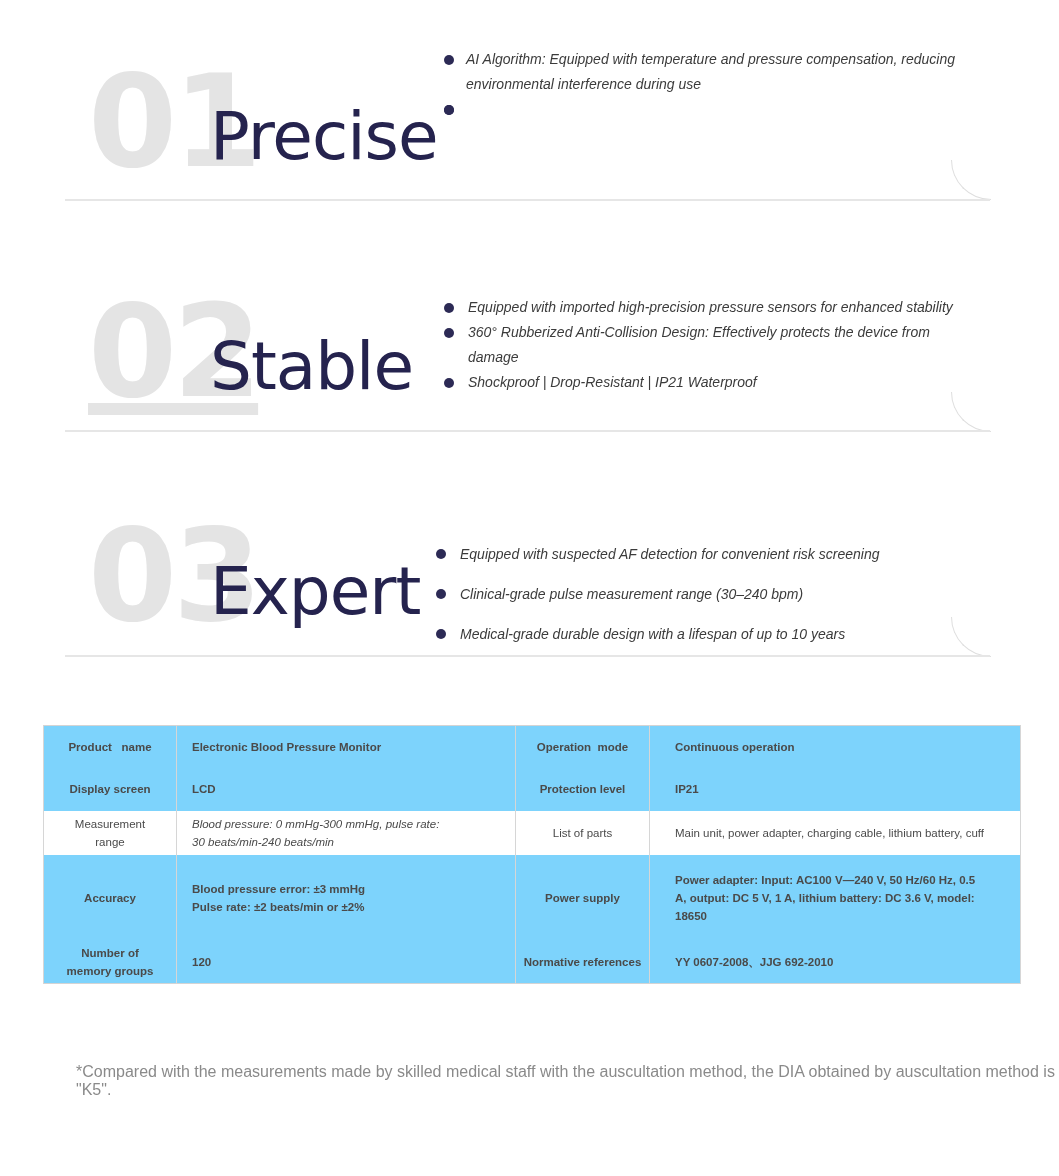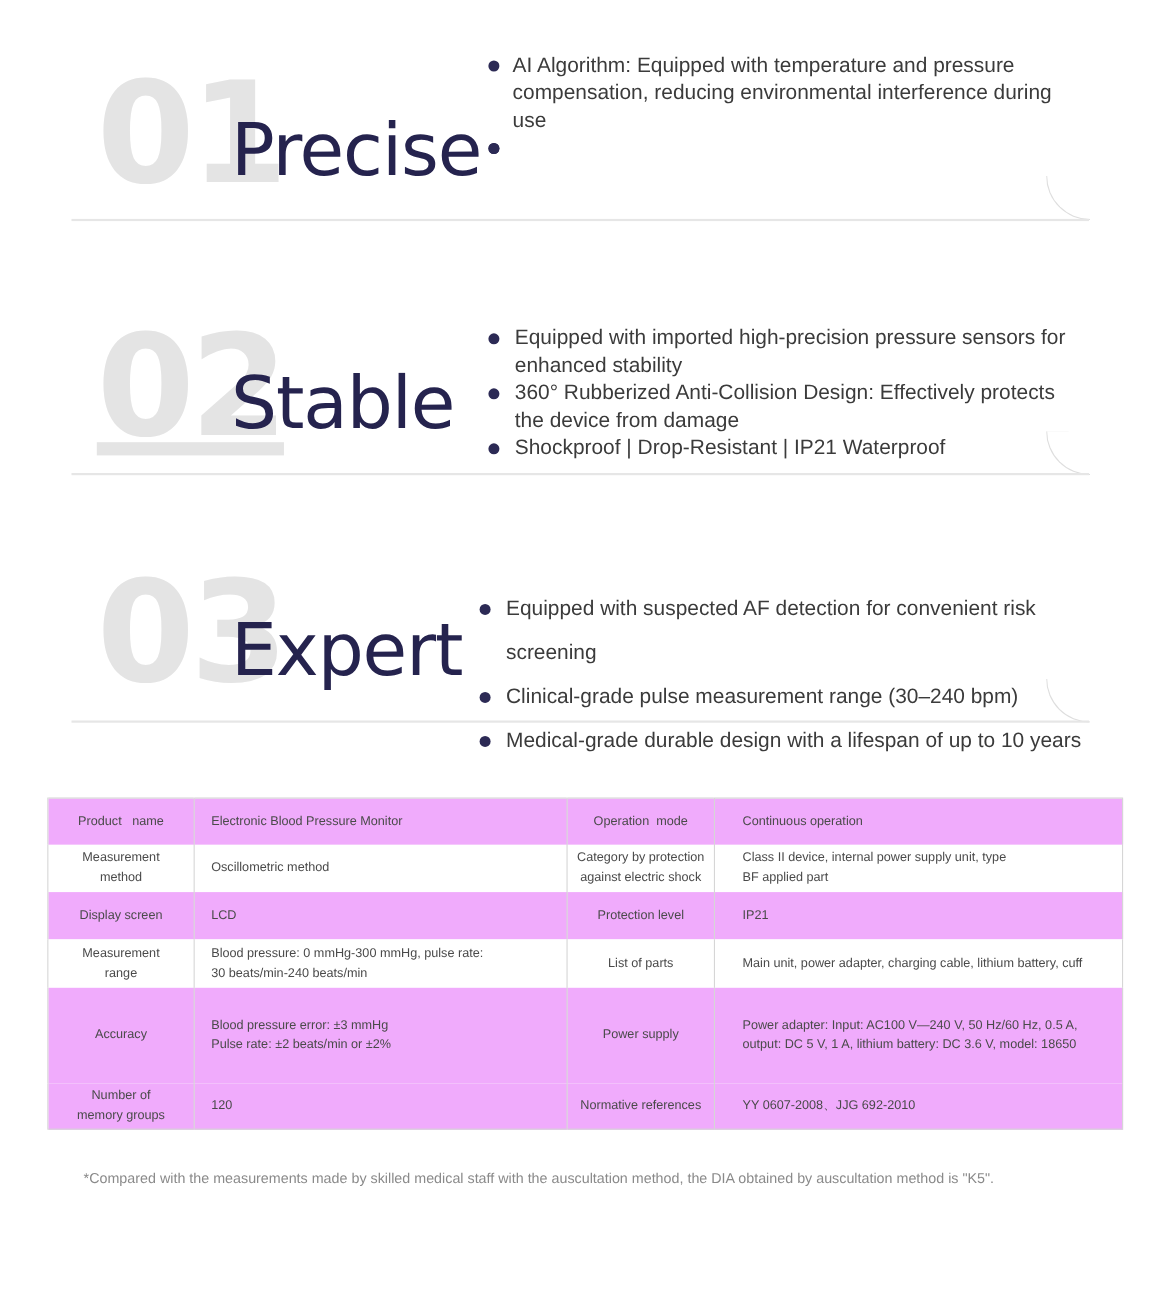--- a/index.html
+++ b/index.html
@@ -19,21 +19,21 @@
     }
     .feature .title {
       position: absolute; left: 210px;
       font-family: "DejaVu Sans", sans-serif; font-weight: normal;
       font-size: 66px; line-height: 1; color: #25234e;
       letter-spacing: -1px;
     }
     .feature .bullets {
       position: absolute; left: 444px; width: 548px;
       list-style: none; margin: 0; padding: 0;
-      font-size: 19px; color: #3b3b3b; line-height: 25px;
+      font-size: 14px; color: #3b3b3b; line-height: 25px; font-style: italic;
     }
     .feature .bullets li {
       position: relative; padding-left: 22px;
     }
     .feature .bullets li .dot {
       position: absolute; left: 0; top: 8px;
       width: 10px; height: 10px; border-radius: 50%; background: #2c2a55;
     }
     .feature .divider {
       position: absolute; left: 65px; width: 925px; height: 2px; background: #e6e6e6;
@@ -48,28 +48,28 @@
     .spec-table {
       position: absolute; left: 43px; top: 725px; width: 977px;
       border-collapse: collapse; table-layout: fixed;
       font-size: 11.5px; color: #4a4a4a;
       border: 1.5px solid #d4d4d4;
     }
     .spec-table td {
       border-left: 1.5px solid #d6d6d6; border-right: 1.5px solid #d6d6d6;
       padding: 0; line-height: 18px; vertical-align: middle;
     }
-    .spec-table tr.shade td { background: #f0abfc; }
+    .spec-table tr.shade td { background: #7dd3fc; font-weight: bold; }
     .spec-table tr.plain td { background: #ffffff; }
     .spec-table td.label { text-align: center; }
     .spec-table td.value { text-align: left; padding-left: 15px; margin-top: 19px; }
     .spec-table td.value2 { text-align: left; padding-left: 25px; }
     .footnote {
       position: absolute; left: 76px; top: 1063px;
-      font-size: 13px; color: #8a8a8a;
+      font-size: 16px; color: #8a8a8a;
     }
   </style>
 </head>
 <body>
 
 <section class="feature" style="top:0;">
   <div class="big-num" style="top:58px;">01</div>
   <div class="title" style="top:104px;">Precise</div>
   <ul class="bullets" style="top:47px; width:545px; left:444px;">
     <li><span class="dot"></span><span>AI Algorithm: Equipped with temperature and pressure compensation, reducing environmental interference during use</span></li>
@@ -111,35 +111,29 @@
     <col style="width:134px;">
     <col style="width:371px;">
   </colgroup>
   <tbody>
       <tr class="shade" style="height:42px;">
     <td class="label" style="white-space:pre;">Product   name</td>
     <td class="value">Electronic Blood Pressure Monitor</td>
     <td class="label" style="white-space:pre;">Operation  mode</td>
     <td class="value2">Continuous operation</td>
   </tr>
-  <tr class="plain" style="height:43px;">
-    <td class="label" style="padding:0 22px;">Measurement method</td>
-    <td class="value">Oscillometric method</td>
-    <td class="label" style="padding:0 4px;">Category by protection against electric shock</td>
-    <td class="value2" style="padding-right:90px;">Class II device, internal power supply unit, type BF applied part</td>
-  </tr>
   <tr class="shade" style="height:43px;">
     <td class="label">Display screen</td>
     <td class="value">LCD</td>
     <td class="label">Protection level</td>
     <td class="value2">IP21</td>
   </tr>
   <tr class="plain" style="height:44px;">
     <td class="label" style="padding:0 22px;">Measurement range</td>
-    <td class="value" style="padding-right:70px;">Blood pressure: 0 mmHg-300 mmHg, pulse rate: 30 beats/min-240 beats/min</td>
+    <td class="value" style="padding-right:70px;font-style:italic;">Blood pressure: 0 mmHg-300 mmHg, pulse rate: 30 beats/min-240 beats/min</td>
     <td class="label">List of parts</td>
     <td class="value2">Main unit, power adapter, charging cable, lithium battery, cuff</td>
   </tr>
   <tr class="shade" style="height:87px;">
     <td class="label">Accuracy</td>
     <td class="value" style="white-space:pre-line;">Blood pressure error: ±3 mmHg
 Pulse rate: ±2 beats/min or ±2%</td>
     <td class="label">Power supply</td>
     <td class="value2" style="padding-right:40px;">Power adapter: Input: AC100 V—240 V, 50 Hz/60 Hz, 0.5 A, output: DC 5 V, 1 A, lithium battery: DC 3.6 V, model: 18650</td>
   </tr>

